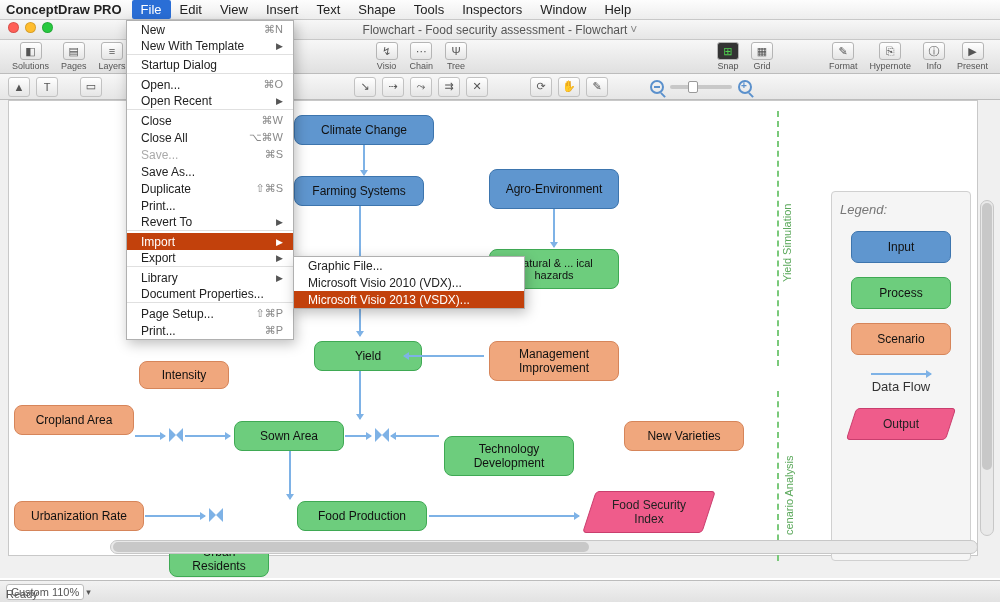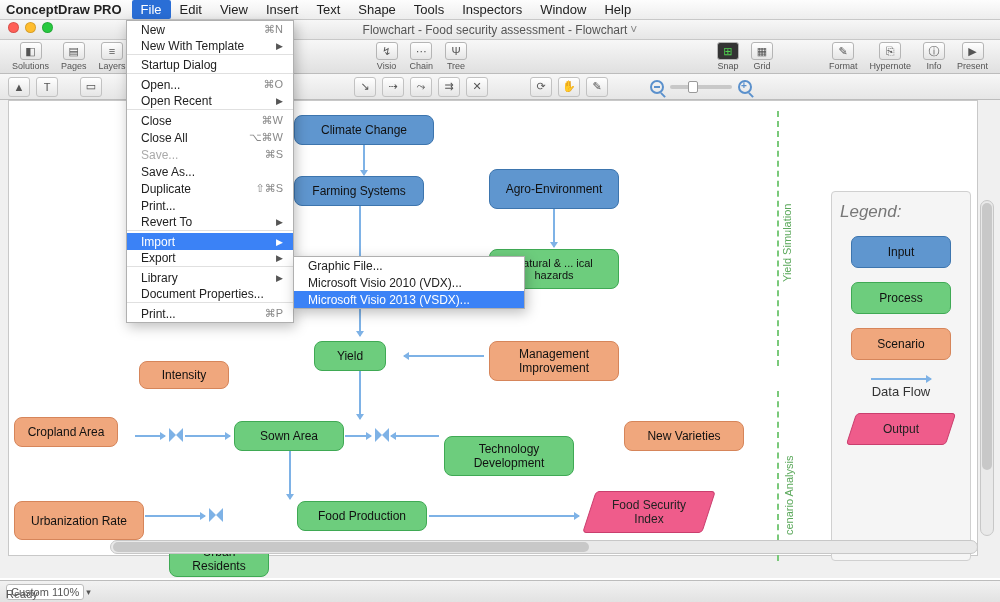--- a/index.html
+++ b/index.html
@@ -31,32 +31,32 @@
   .arrow.vert::after{content:"";position:absolute;left:-3px;bottom:-1px;border-left:4px solid transparent;border-right:4px solid transparent;border-top:6px solid #7eb2e6;}
   .arrow.horiz { height:2px;}
   .arrow.horiz::after{content:"";position:absolute;top:-3px;right:-1px;border-top:4px solid transparent;border-bottom:4px solid transparent;border-left:6px solid #7eb2e6;}
   .bowtie { position:absolute; width:14px; height:14px;}
   .bowtie::before,.bowtie::after{content:"";position:absolute;top:0;width:0;height:0;border-top:7px solid transparent;border-bottom:7px solid transparent;}
   .bowtie::before{left:0;border-left:7px solid #7eb2e6;}
   .bowtie::after{right:0;border-right:7px solid #7eb2e6;}
   .dash-green { position:absolute; border-left:2px dashed #7ac97a;}
   .rot-label { position:absolute; transform:rotate(-90deg); transform-origin:center; color:#5aa85a; font-size:11px;}
   .legend-box { position:absolute; right:6px; top:90px; width:140px; height:370px; background:#f5f5f5; border:1px solid #d0d0d0; border-radius:4px; display:flex; flex-direction:column; align-items:center; padding:10px 8px; gap:14px;}
-  .legend-box .title { align-self:flex-start; color:#777; font-style:italic; font-size:17px;}
+  .legend-box .title { align-self:flex-start; color:#777; font-style:italic; font-size:13px;}
   .legend-node { width:100px; height:32px; display:flex; align-items:center; justify-content:center; border-radius:7px; font-size:12px;}
   .legend-flow { font-size:13px; text-align:center; color:#333;}
   .flow-arrow { width:60px; height:2px; background:#7eb2e6; position:relative; margin:4px auto;}
   .flow-arrow::after{content:"";position:absolute;top:-3px;right:-1px;border-top:4px solid transparent;border-bottom:4px solid transparent;border-left:6px solid #7eb2e6;}
   
   .dropdown { position:absolute; left:126px; top:20px; width:168px; background:#fff; border:1px solid #b0b0b0; box-shadow:2px 4px 12px rgba(0,0,0,.25); font-size:12px; z-index:100;}
   .dd-row { display:flex; align-items:center; padding:2px 10px 2px 14px; height:17px; cursor:default; position:relative;}
   .dd-row.sep-after { border-bottom:1px solid #e0e0e0; margin-bottom:2px; padding-bottom:3px;}
   .dd-row.disabled { color:#aaa;}
   .dd-row .sc { margin-left:auto; color:#888; font-size:11px;}
-  .dd-row.hl { background:#3b82f6; color:#fff;padding-left:14px;}
+  .dd-row.hl { background:#c2410c; color:#fff;padding-left:14px;}
   .dd-row .sub { margin-left:auto; font-size:9px; color:#555;}
   .dd-row.hl .sub{color:#fff;}
   .submenu { position:absolute; left:293px; top:256px; width:232px; background:#fff; border:1px solid #b0b0b0; box-shadow:2px 4px 12px rgba(0,0,0,.25); font-size:12px; z-index:101;}
   .statusbar { position:absolute; left:0; right:0; bottom:0; height:22px; background:linear-gradient(#f2f2f2,#e2e2e2); border-top:1px solid #bcbcbc; display:flex; align-items:center; padding:0 6px; font-size:11px; color:#555;}
   .scroll-h { position:absolute; left:110px; right:22px; bottom:24px; height:14px; background:#e9e9e9; border:1px solid #c7c7c7; border-radius:7px;}
   .scroll-h .thumb{position:absolute;left:2px;top:1px;height:10px;width:55%;background:#c8c8c8;border-radius:6px;}
   .scroll-v { position:absolute; right:6px; top:100px; bottom:42px; width:14px; background:#e9e9e9; border:1px solid #c7c7c7; border-radius:7px;}
   .scroll-v .thumb{position:absolute;left:1px;top:2px;width:10px;height:80%;background:#c8c8c8;border-radius:6px;}
   .zoom-sel { font-size:11px; border:1px solid #bcbcbc; background:#fff; padding:1px 4px; border-radius:3px;}
   .slider-track{position:relative;width:62px;height:4px;background:#c8c8c8;border-radius:2px;}
@@ -176,27 +176,27 @@
     <div class="dash-green" style="left:768px;top:10px;height:255px;"></div>
     <div class="dash-green" style="left:768px;top:290px;height:170px;"></div>
     <div class="rot-label" style="left:733px;top:130px;width:90px;">Yield Simulation</div>
     <div class="rot-label" style="left:732px;top:380px;width:96px;">cenario Analysis</div>
 
     <div class="node blue" style="left:285px;top:14px;width:140px;height:30px;">Climate Change</div>
     <div class="node blue" style="left:285px;top:75px;width:130px;height:30px;">Farming Systems</div>
     <div class="node blue" style="left:480px;top:68px;width:130px;height:40px;">Agro-Environment</div>
     <div class="node green" style="left:480px;top:148px;width:130px;height:40px;font-size:11px;">Natural &amp; ... ical hazards</div>
     <div class="node orange" style="left:130px;top:260px;width:90px;height:28px;">Intensity</div>
-    <div class="node green" style="left:305px;top:240px;width:72px;height:30px;">Yield</div>
+    <div class="node green" style="left:305px;top:240px;width:108px;height:30px;">Yield</div>
     <div class="node orange" style="left:480px;top:240px;width:130px;height:40px;border-radius:8px;">Management Improvement</div>
-    <div class="node orange" style="left:5px;top:316px;width:104px;height:30px;">Cropland Area</div>
+    <div class="node orange" style="left:5px;top:304px;width:120px;height:30px;">Cropland Area</div>
     <div class="node green" style="left:225px;top:320px;width:110px;height:30px;">Sown Area</div>
     <div class="node green" style="left:435px;top:315px;width:130px;height:40px;margin-top:20px;">Technology Development</div>
     <div class="node orange" style="left:615px;top:320px;width:120px;height:30px;">New Varieties</div>
-    <div class="node orange" style="left:5px;top:400px;width:130px;height:39px;">Urbanization Rate</div>
+    <div class="node orange" style="left:5px;top:400px;width:130px;height:30px;">Urbanization Rate</div>
     <div class="node green" style="left:288px;top:400px;width:130px;height:30px;">Food Production</div>
     <div class="node pink" style="left:580px;top:390px;width:120px;height:42px;">
         <span>Food Security Index</span>
       </div>
     <div class="node green" style="left:160px;top:440px;width:100px;height:36px;">Urban Residents</div>
 
     <div class="arrow vert" style="left:354px;top:44px;height:30px;"></div>
     <div class="arrow vert" style="left:544px;top:108px;height:38px;"></div>
     <div class="arrow vert" style="left:350px;top:105px;height:130px;"></div>
     <div class="arrow vert" style="left:350px;top:270px;height:48px;"></div>
@@ -287,20 +287,24 @@
       <span class="sub">▶</span>
     </div>
     <div class="dd-row">
       <span>Library</span>
       <span class="sub">▶</span>
     </div>
     <div class="dd-row sep-after">
       <span>Document Properties...</span>
     </div>
     <div class="dd-row">
+      <span>Page Setup...</span>
+      <span class="sc">⇧⌘P</span>
+    </div>
+    <div class="dd-row">
       <span>Print...</span>
       <span class="sc">⌘P</span>
     </div>
   </div>
 
 <div class="submenu" id="importmenu">
     <div class="dd-row">Graphic File...</div>
     <div class="dd-row">Microsoft Visio 2010 (VDX)...</div>
     <div class="dd-row hl">Microsoft Visio 2013 (VSDX)...</div>
   </div>

